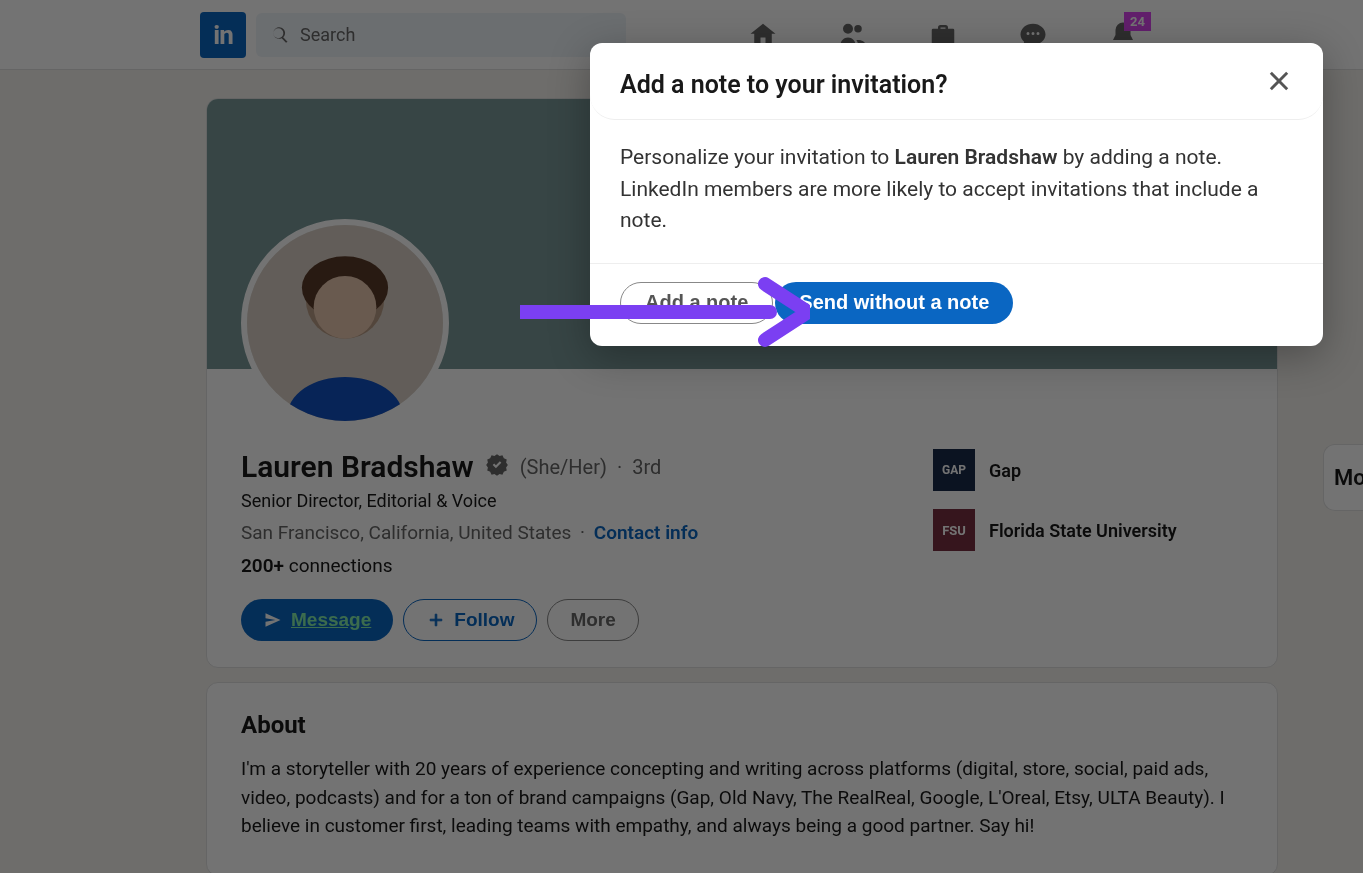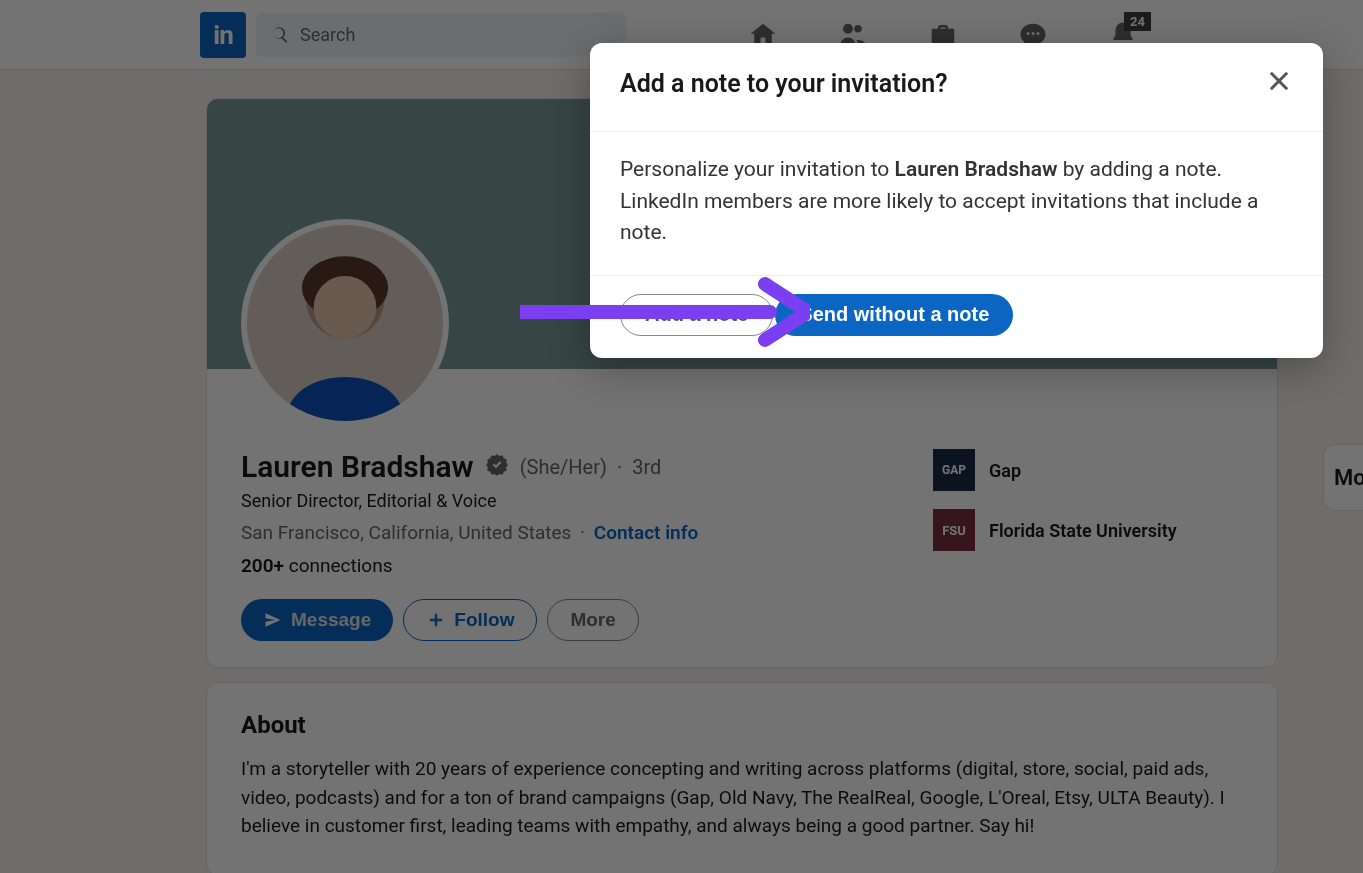--- a/index.html
+++ b/index.html
@@ -48,21 +48,21 @@
   .nav-icon {
     width: 80px;
     display: flex; flex-direction: column; align-items: center;
     color: #666;
     position: relative;
   }
   .nav-icon svg { width: 30px; height: 30px; fill: #666; }
   .nav-icon .badge {
     position: absolute;
     top: -8px; right: 12px;
-    background: #404040;
+    background: #d946ef;
     color: #fff;
     font-size: 13px;
     font-weight: 700;
     padding: 2px 6px;
     border-radius: 0;
     min-width: 22px;
     text-align: center;
   }
 
   
@@ -115,21 +115,21 @@
   .action-row { display: flex; gap: 10px; }
   .btn {
     height: 42px;
     border-radius: 24px;
     padding: 0 22px;
     font-size: 19px;
     font-weight: 600;
     display: inline-flex; align-items: center; gap: 8px;
     cursor: pointer;
   }
-  .btn-primary { background: #0a66c2; color: #e5e5e5; border: none; }
+  .btn-primary { background: #0a66c2; color: #86efac; border: none; text-decoration: underline; }
   .btn-outline-blue { background: #fff; color: #0a66c2; border: 1.5px solid #0a66c2; }
   .btn-outline-grey { background: #fff; color: #666; border: 1.5px solid #888; }
   .btn svg { width: 20px; height: 20px; }
   .btn-primary svg { fill: #fff; }
   .btn-outline-blue svg { fill: #0a66c2; stroke: #0a66c2; }
 
   .profile-right { flex: 0 0 310px; padding-top: 0; }
   .org-row { display: flex; align-items: center; gap: 14px; margin-bottom: 18px; }
   .org-logo {
     width: 42px; height: 42px;
@@ -172,23 +172,24 @@
     position: absolute;
     top: 43px;
     left: 590px;
     width: 733px;
     background: #fff;
     border-radius: 12px;
     box-shadow: 0 10px 40px rgba(0,0,0,0.3);
     overflow: hidden;
   }
   .modal-header {
-    padding: 24px 30px 32px;
-    display: flex; align-items: center; justify-content: space-between;
+    padding: 24px 30px 20px;
+    display: flex; align-items: flex-end; justify-content: space-between;
     border-bottom: 1px solid #eee;
+    border-radius: 25px;
   }
   .modal-title { font-size: 25px; font-weight: 600; color: #191919; }
   .modal-close svg { width: 28px; height: 28px; stroke: #555; stroke-width: 2.5; fill: none; }
   .modal-body {
     padding: 22px 30px 26px;
     font-size: 21px;
     color: #333;
     line-height: 1.5;
     border-bottom: 1px solid #eee;
   }

